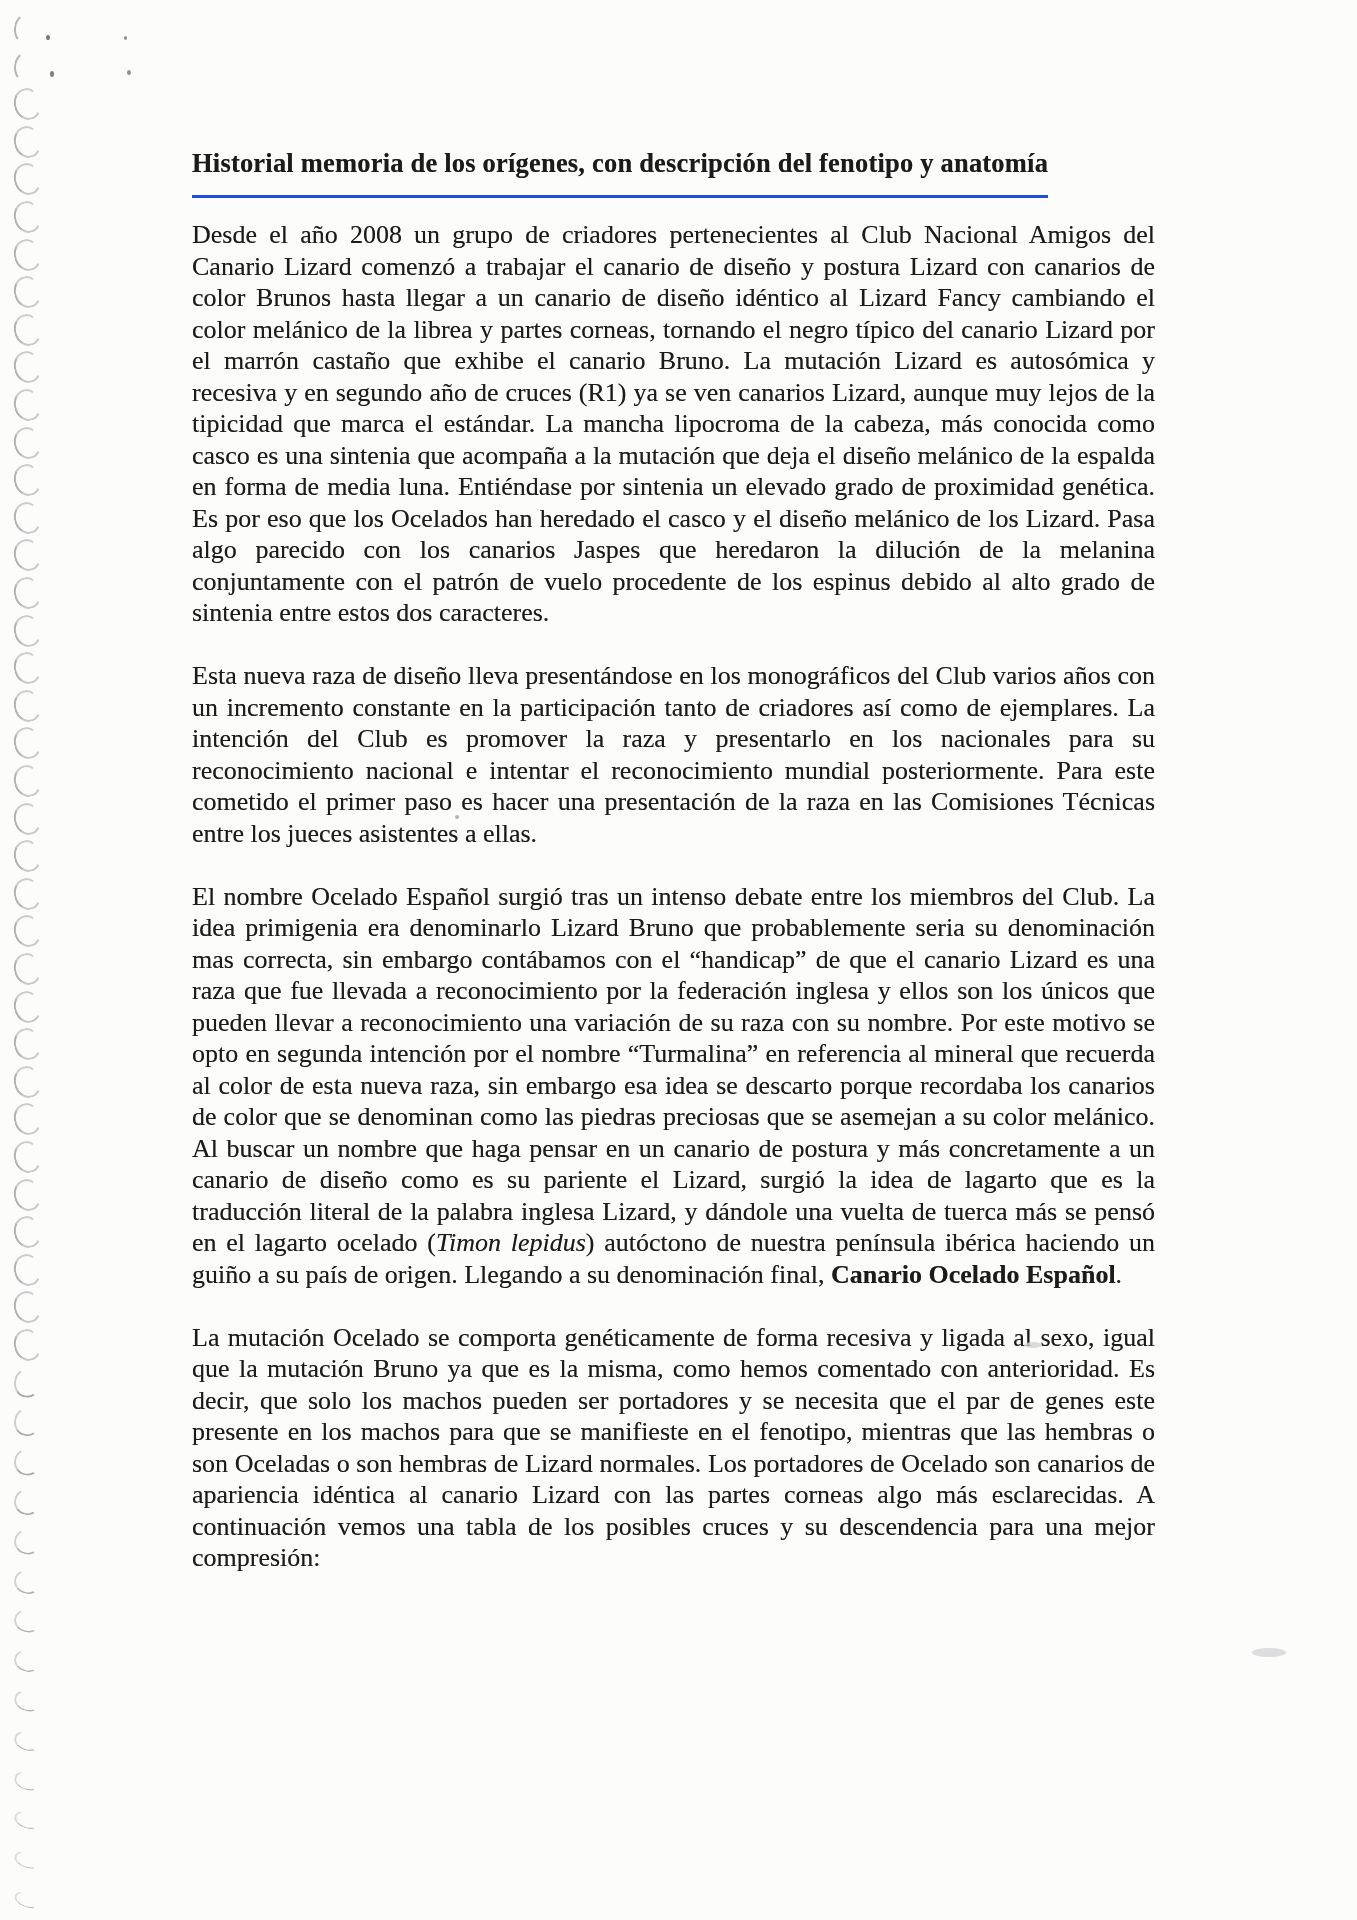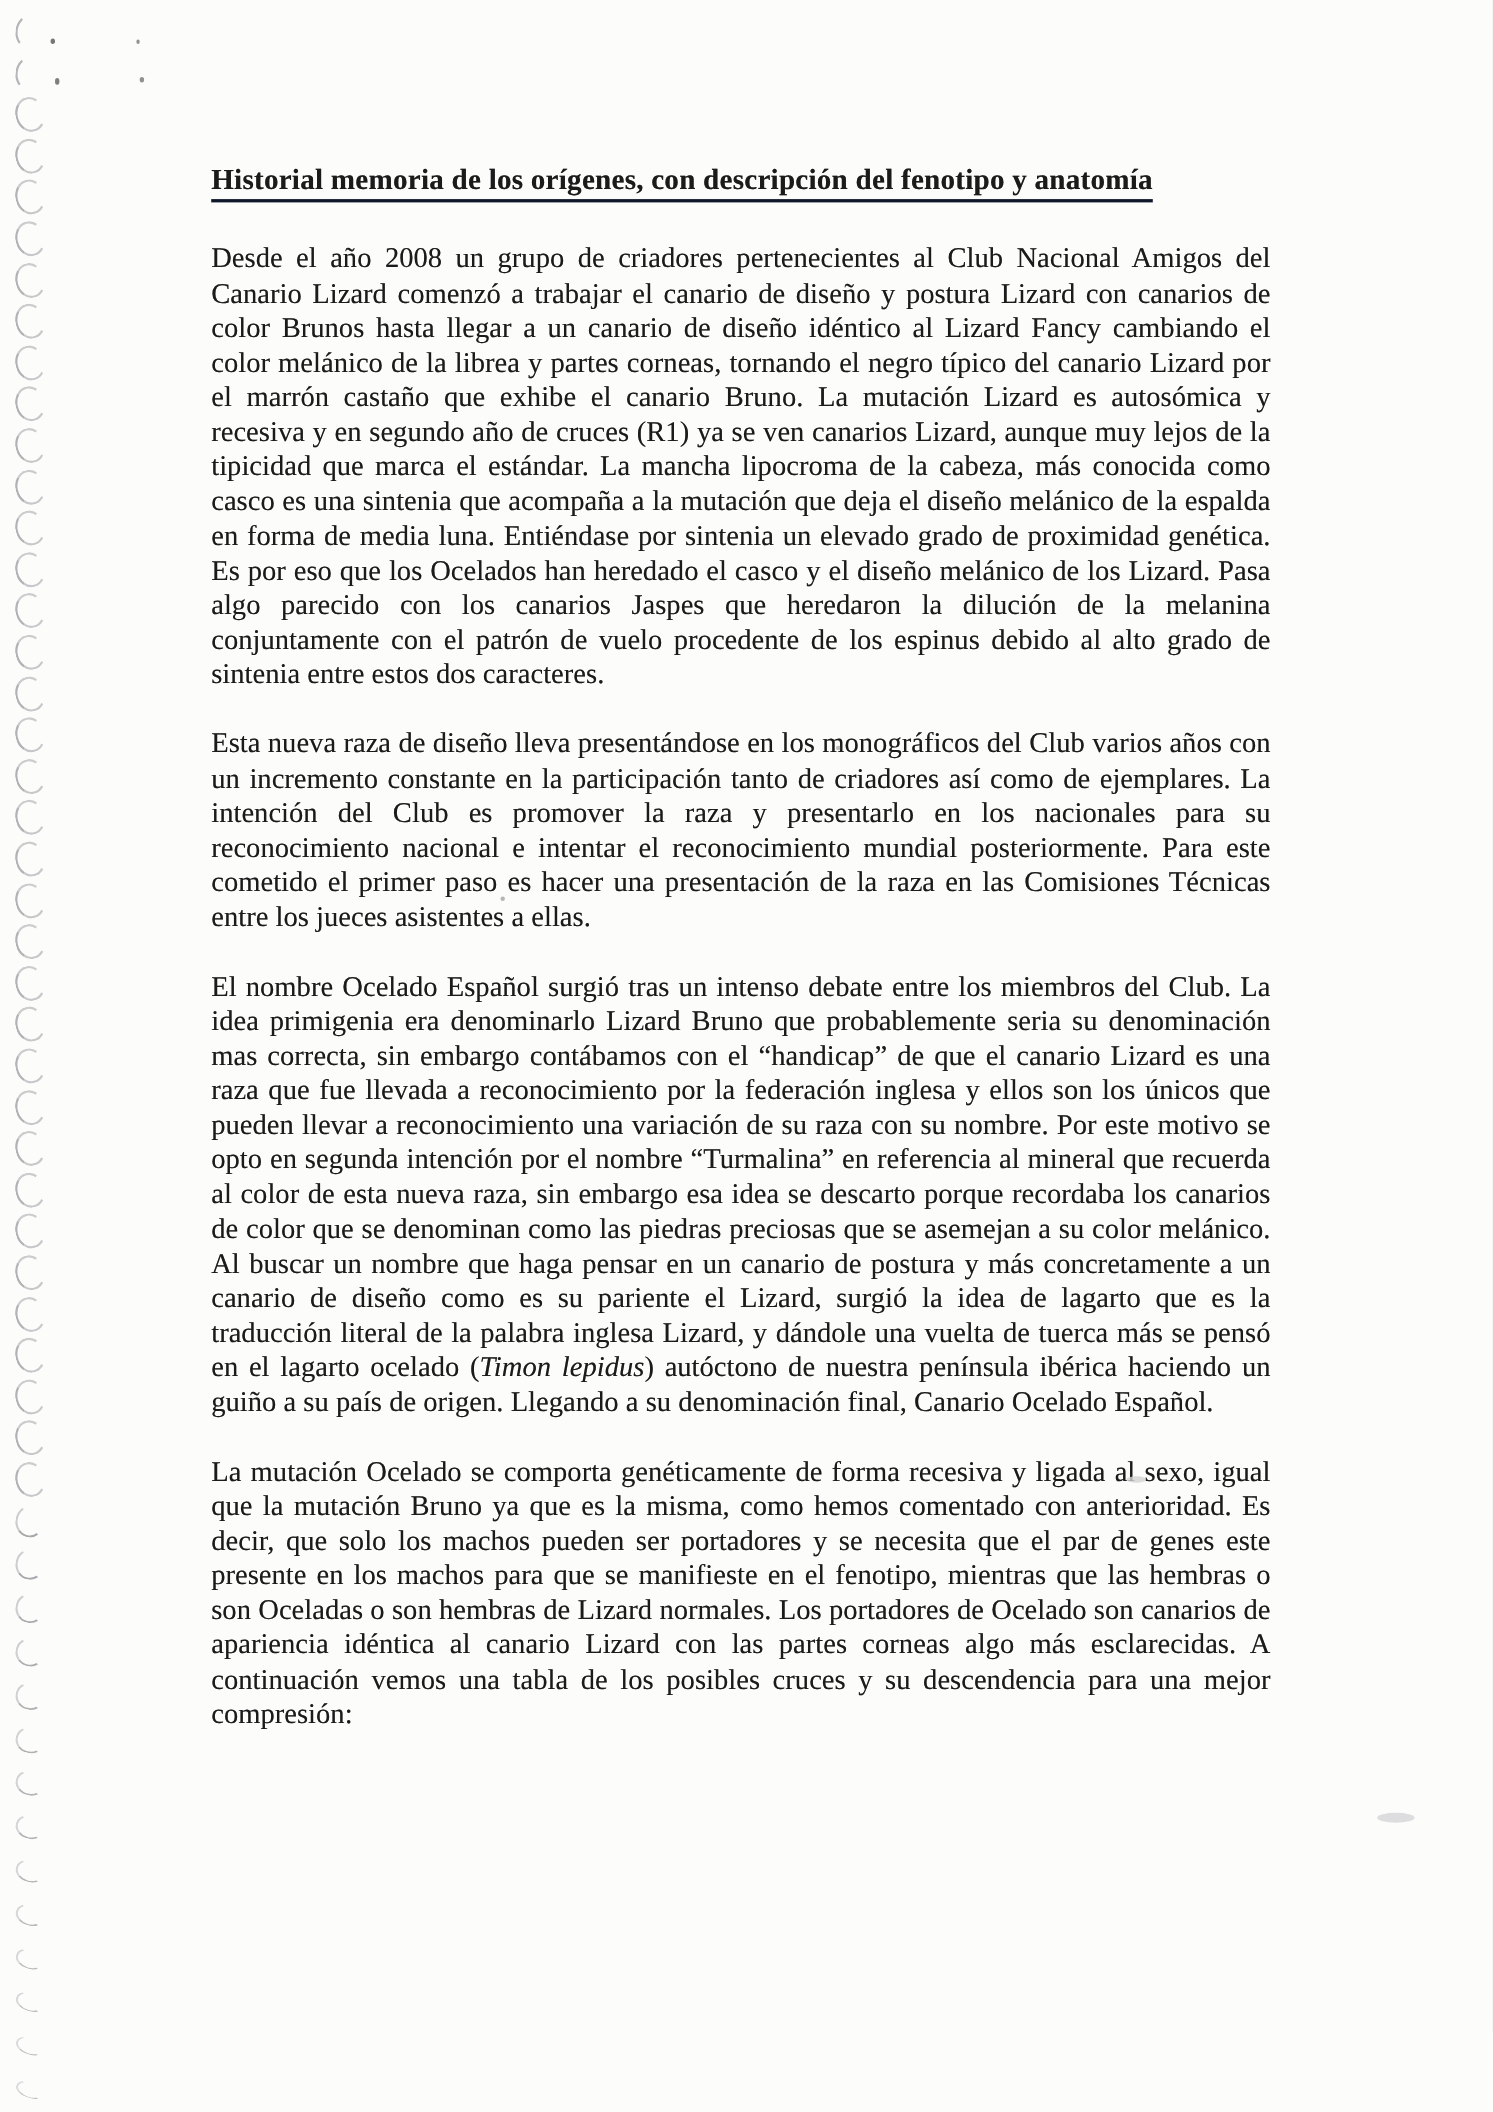--- a/index.html
+++ b/index.html
@@ -14,31 +14,31 @@
   .content{
     position:absolute;left:192px;top:148px;width:963px;
     color:#1b1b1c;
   }
   .title{
     font-size:26.5px;font-weight:bold;margin:0 0 40px 0;
     letter-spacing:0.2px;
     text-shadow:0 0 0.5px rgba(20,20,20,0.55);
   }
   .title span{
-    border-bottom:3px solid #0f172a;
-    padding-bottom:3px;
+    border-bottom:3px solid #1d4ed8;
+    padding-bottom:17px;
   }
   .para{
     margin:0 0 31.5px 0;
     font-size:26px;line-height:31.5px;
     text-align:justify;
     text-shadow:0 0 0.5px rgba(20,20,20,0.5);
   }
   .para i{font-style:italic;}
-  .para b{font-weight:normal;}
+  .para b{font-weight:bold;}
   
   .binding{position:absolute;left:0;top:0;width:70px;height:1920px;}
   .mark{
     position:absolute;left:14px;width:27px;height:32px;
     border:2px solid transparent;border-radius:50%;
     box-sizing:border-box;
   }
   .mark.ring{
     border-top-color:#c7c7cb;
     border-left-color:#a9a9af;

